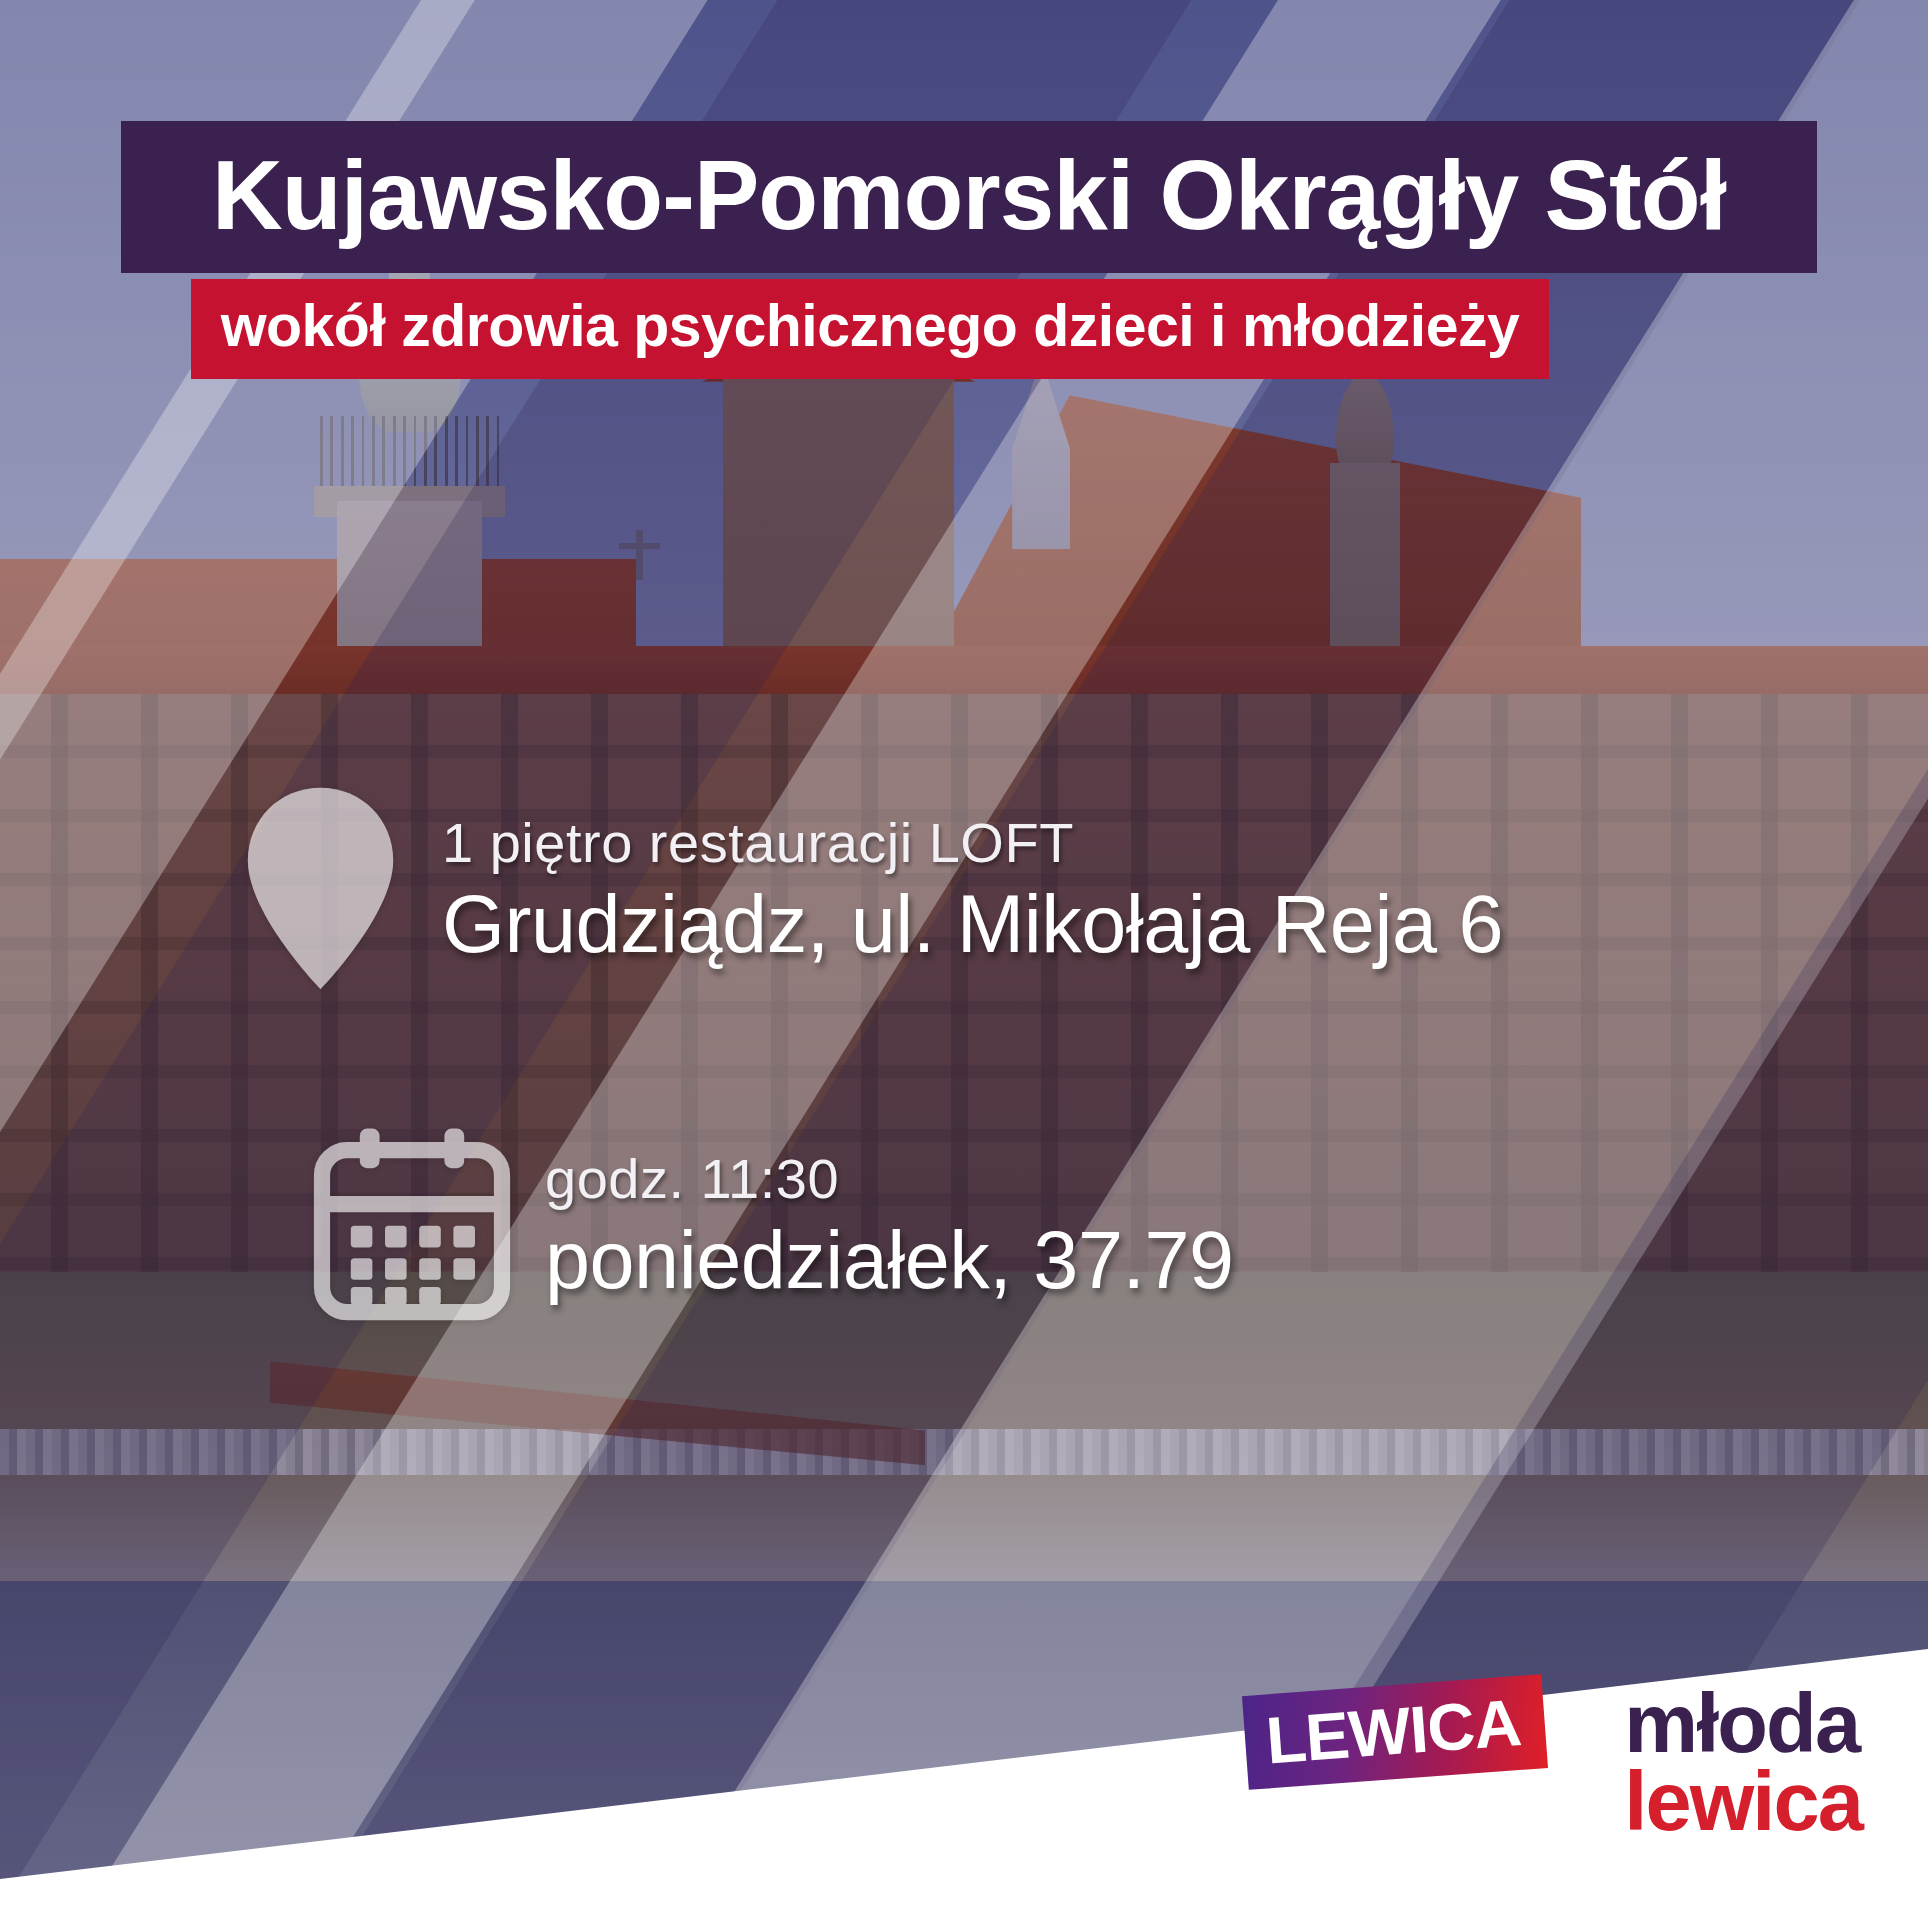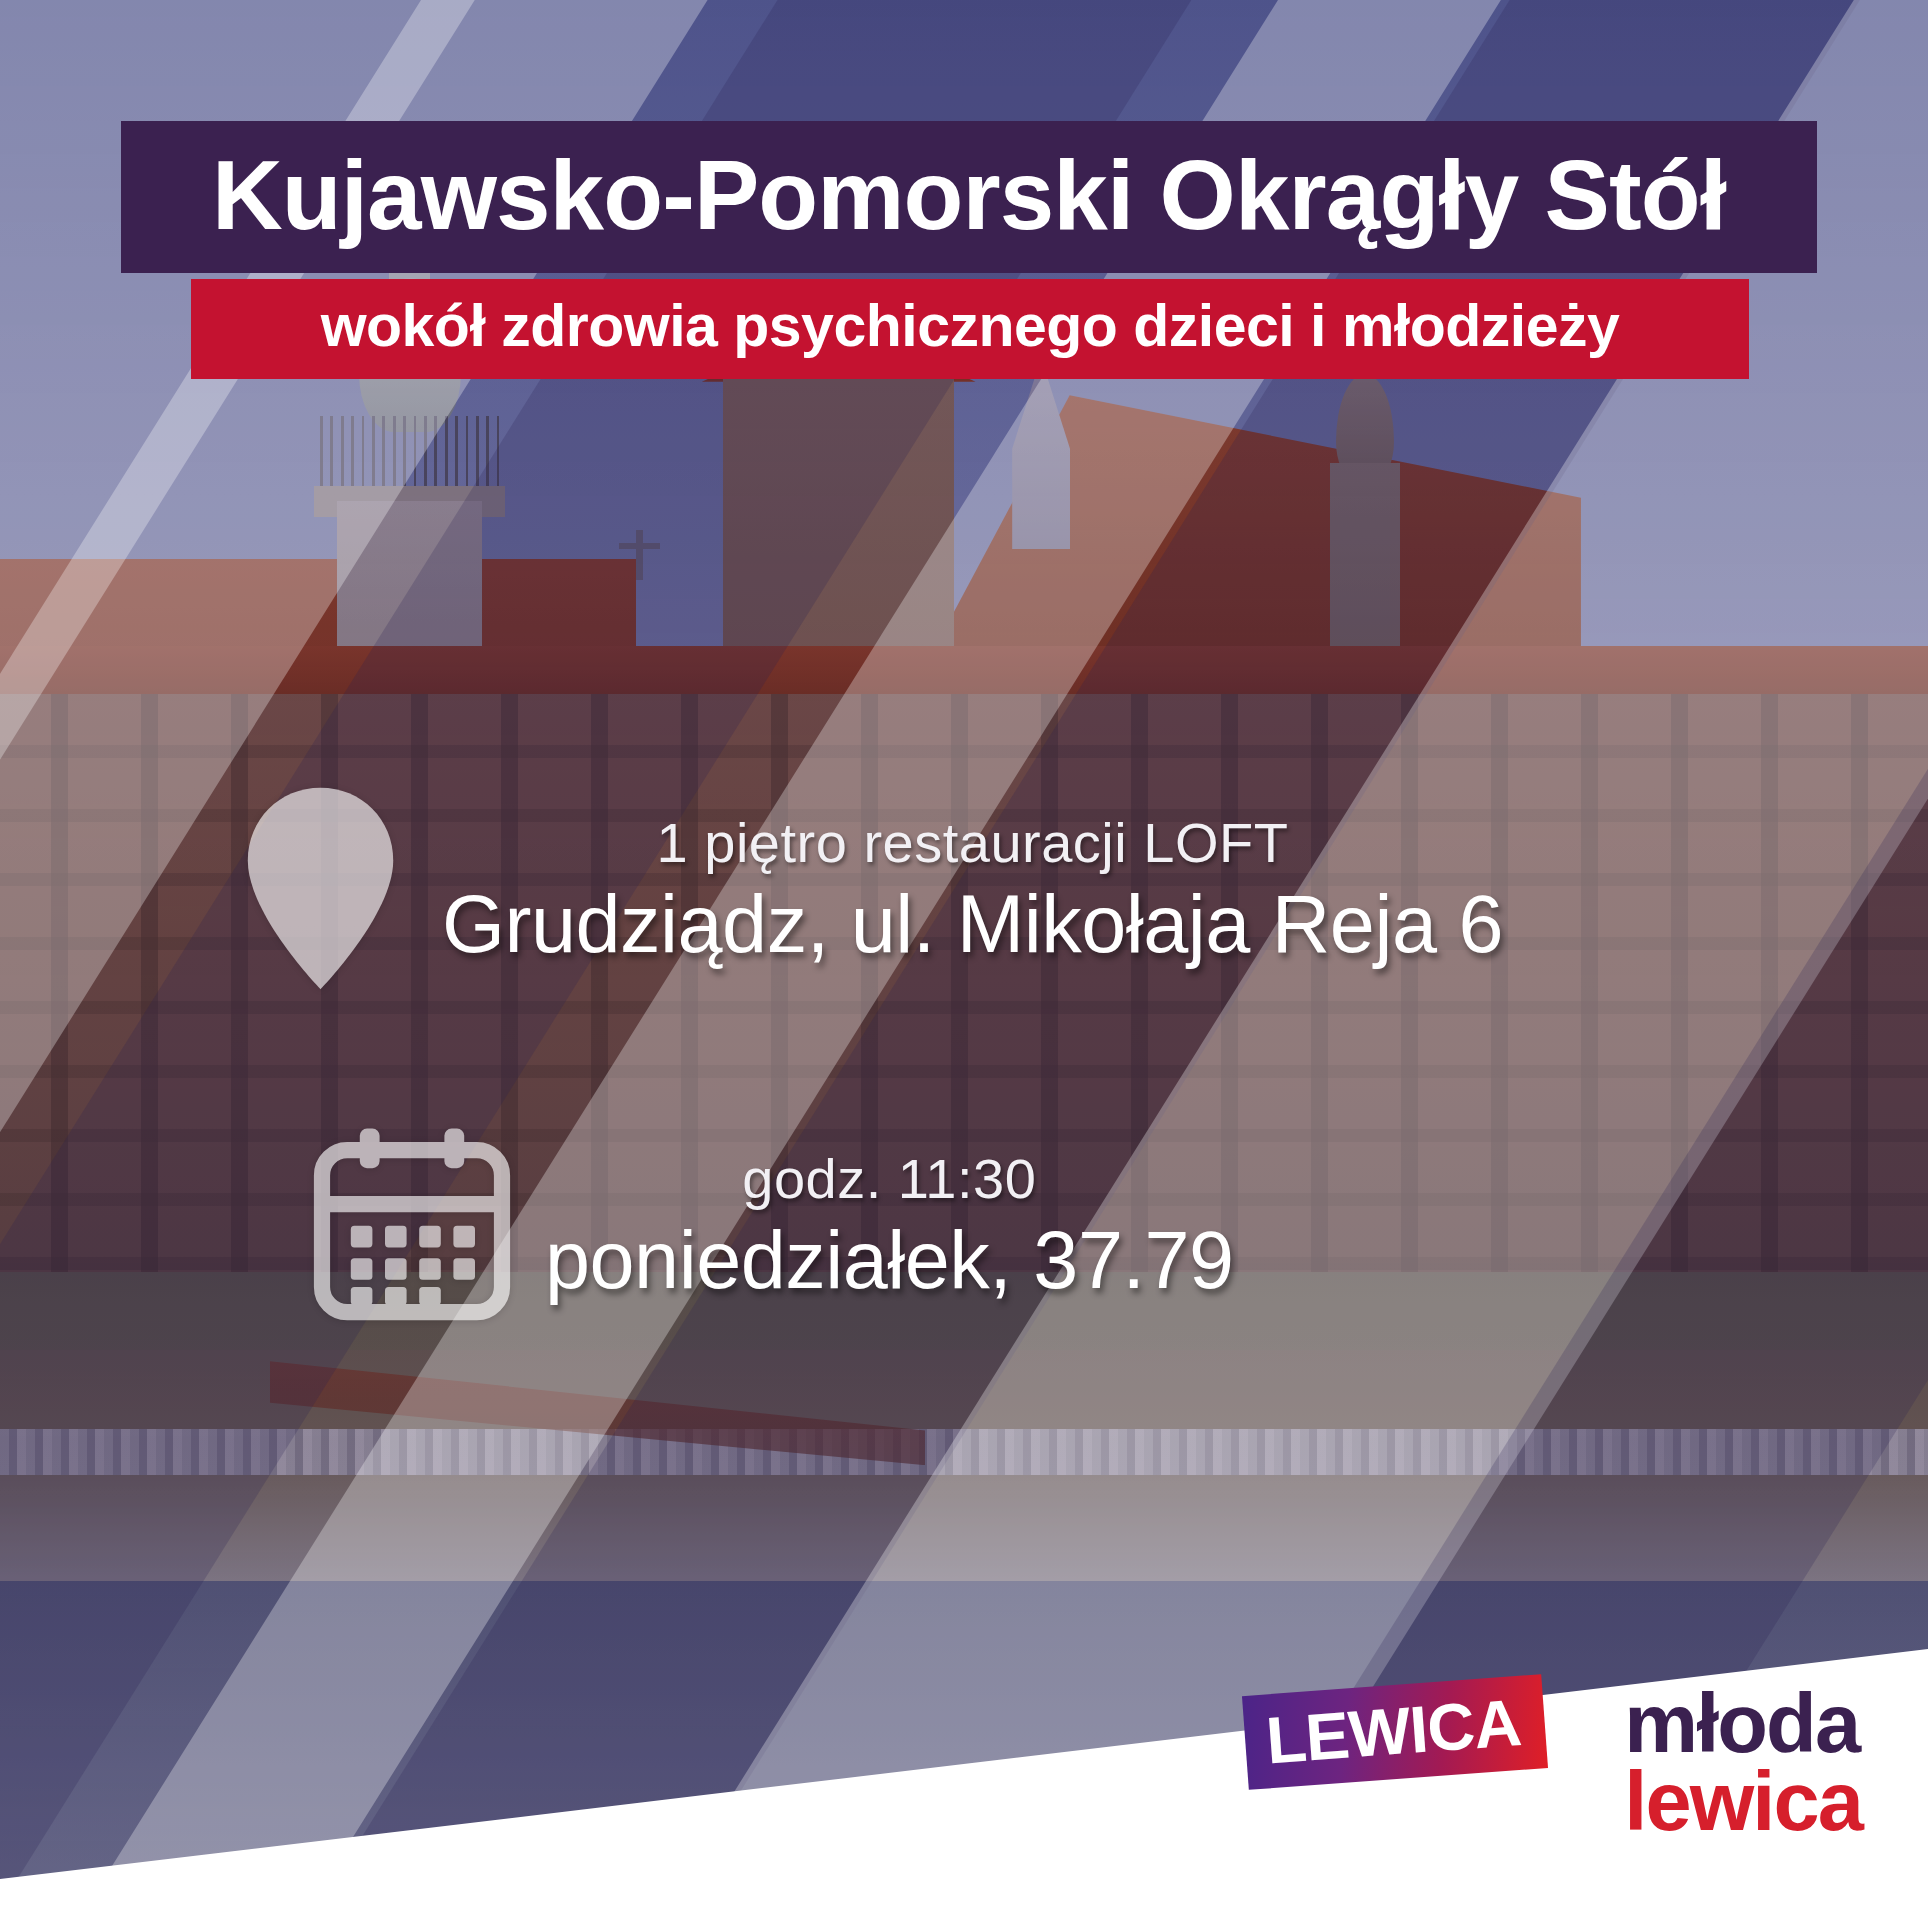--- a/index.html
+++ b/index.html
@@ -233,21 +233,21 @@
     font-size: 98px;
     line-height: 1.02;
     letter-spacing: -0.9px;
     color: #ffffff;
     white-space: nowrap;
     text-align: center;
   }
   .subtitle-bar {
     position: absolute;
     left: 191px; top: 279px;
-    width: 1558px;
+    width: 1358px;
     background: #c41230;
     padding: 17px 24.5px 21px 24.5px;
     box-sizing: border-box;
   }
   .subtitle-bar h2 {
     margin: 0;
     font-family: "Liberation Sans", sans-serif;
     font-weight: bold;
     font-size: 59px;
     line-height: 1.05;
@@ -256,21 +256,20 @@
     white-space: nowrap;
     text-align: center;
   }
 
   
   .info-row {
     position: absolute;
     display: flex;
     align-items: center;
     gap: 32px;
-    text-align: center;
   }
   .row-place { left: 231px; top: 780px; }
   .row-date  { left: 311px; top: 1125px; }
 
   .icon-wrap {
     flex: 0 0 auto;
     opacity: .62;
     filter: drop-shadow(0 1.9px 3.8px rgba(0,0,0,.25));
   }
   .info-text {

